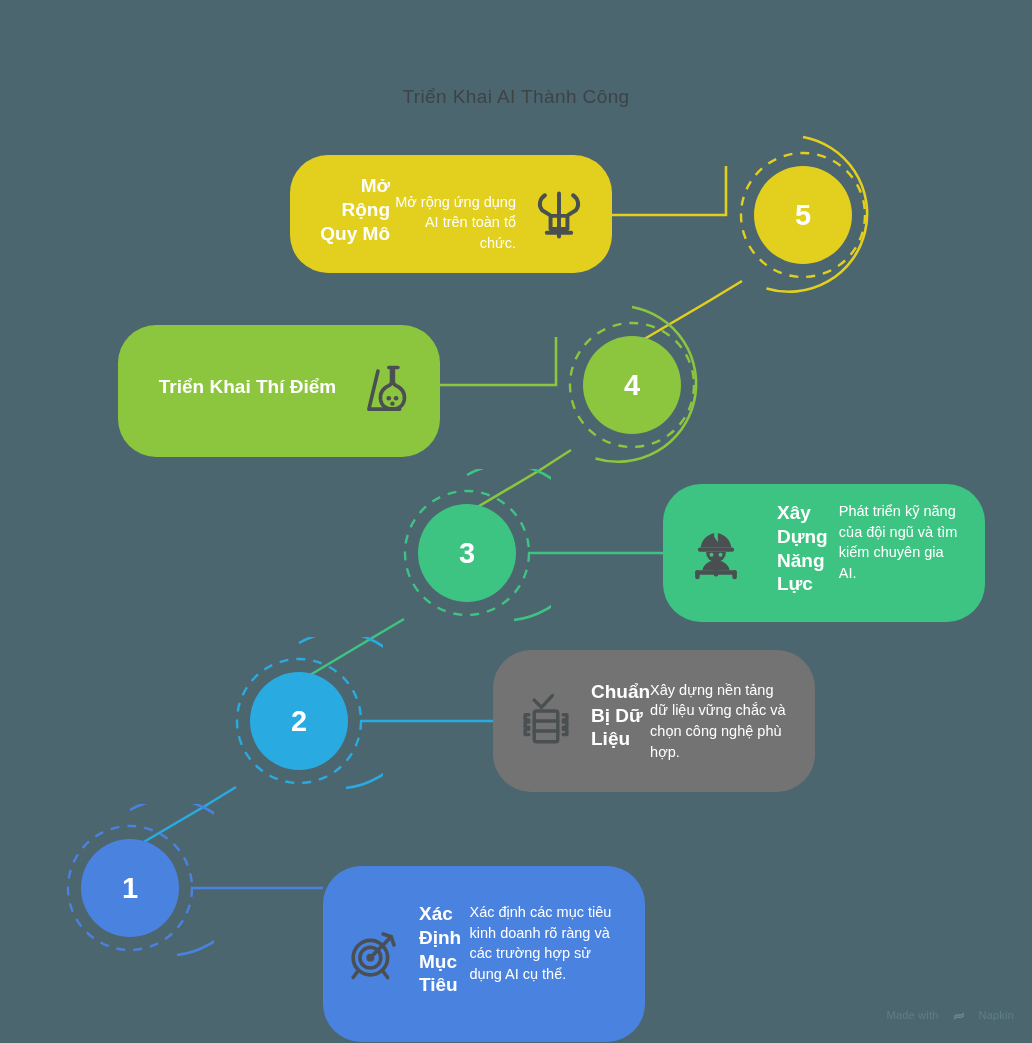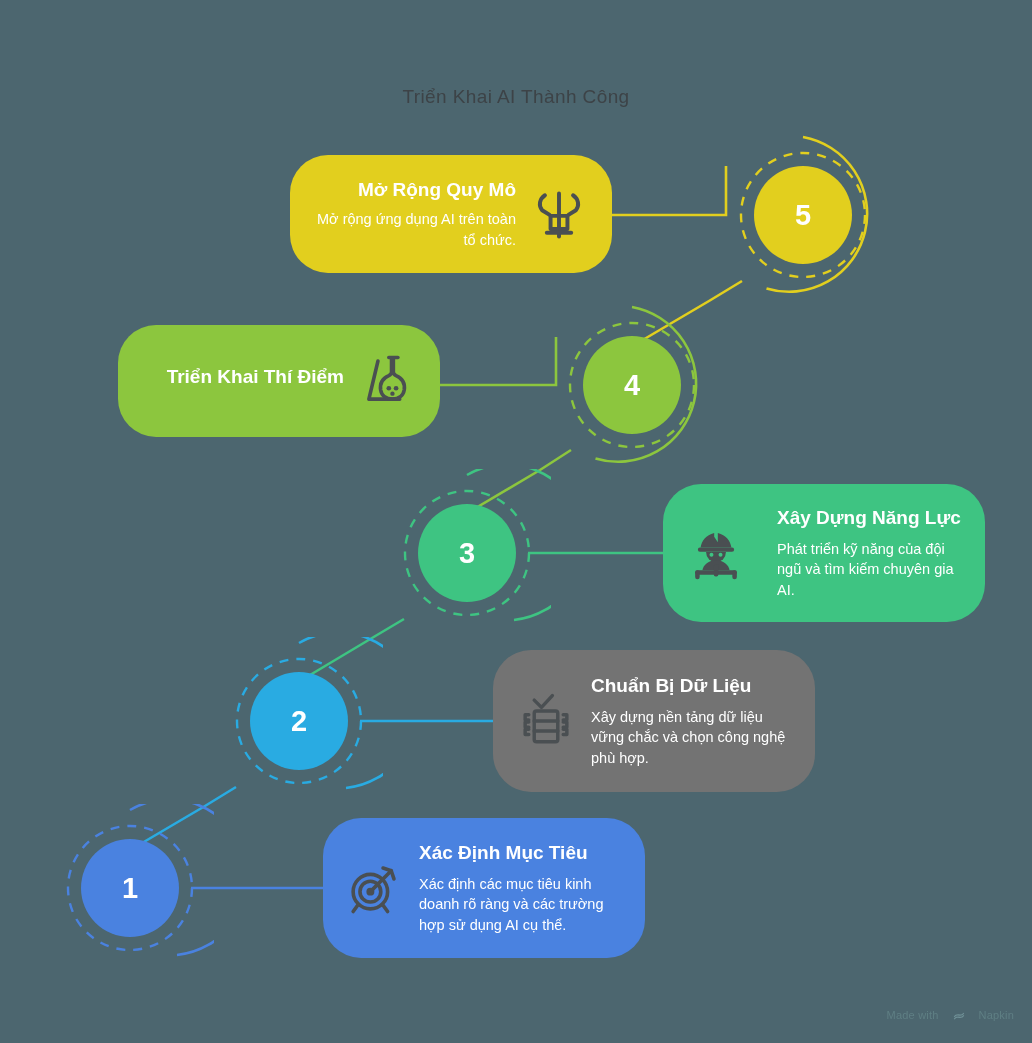--- a/index.html
+++ b/index.html
@@ -59,21 +59,21 @@
     width: 62px;
     height: 62px;
     display: flex;
     align-items: center;
     justify-content: center;
   }
   .card .card-icon svg { display: block; }
   .card .card-text {
     flex: 1 1 auto;
     display: flex;
-    flex-direction: column;
+    flex-direction: row;
     justify-content: center;
   }
   .card .card-title {
     color: #ffffff;
     font-size: 19px;
     font-weight: bold;
     line-height: 1.25;
     margin-bottom: 9px;
   }
   .card .card-desc {
@@ -85,24 +85,24 @@
 
   
   .card.icon-right .card-text { order: 1; text-align: right; align-items: flex-end; }
   .card.icon-right .card-icon { order: 2; margin-left: 12px; }
   
   .card.icon-left .card-icon { margin-right: 14px; }
   .card.icon-left .card-text { text-align: left; }
 
   
   #card-5 { left: 290px; top: 155px; width: 322px; height: 118px; background: #e2cf1e; }
-  #card-4 { left: 118px; top: 325px; width: 322px; height: 112px; background: #8cc63e; padding-left: 33px; }
+  #card-4 { left: 118px; top: 325px; width: 322px; height: 132px; background: #8cc63e; padding-left: 33px; }
   #card-3 { left: 663px; top: 484px; width: 322px; height: 138px; background: #3ec482; gap: 16px; }
   #card-2 { left: 493px; top: 650px; width: 322px; height: 142px; background: #737373; }
-  #card-1 { left: 323px; top: 818px; width: 322px; height: 140px; background: #4a82e0; padding-left: 20px; }
+  #card-1 { left: 323px; top: 866px; width: 322px; height: 176px; background: #4a82e0; padding-left: 20px; }
 
   
   #card-5 .card-title, #card-4 .card-title { margin-bottom: 8px; }
 
   
   .badge {
     position: absolute;
     width: 168px;
     height: 168px;
   }

